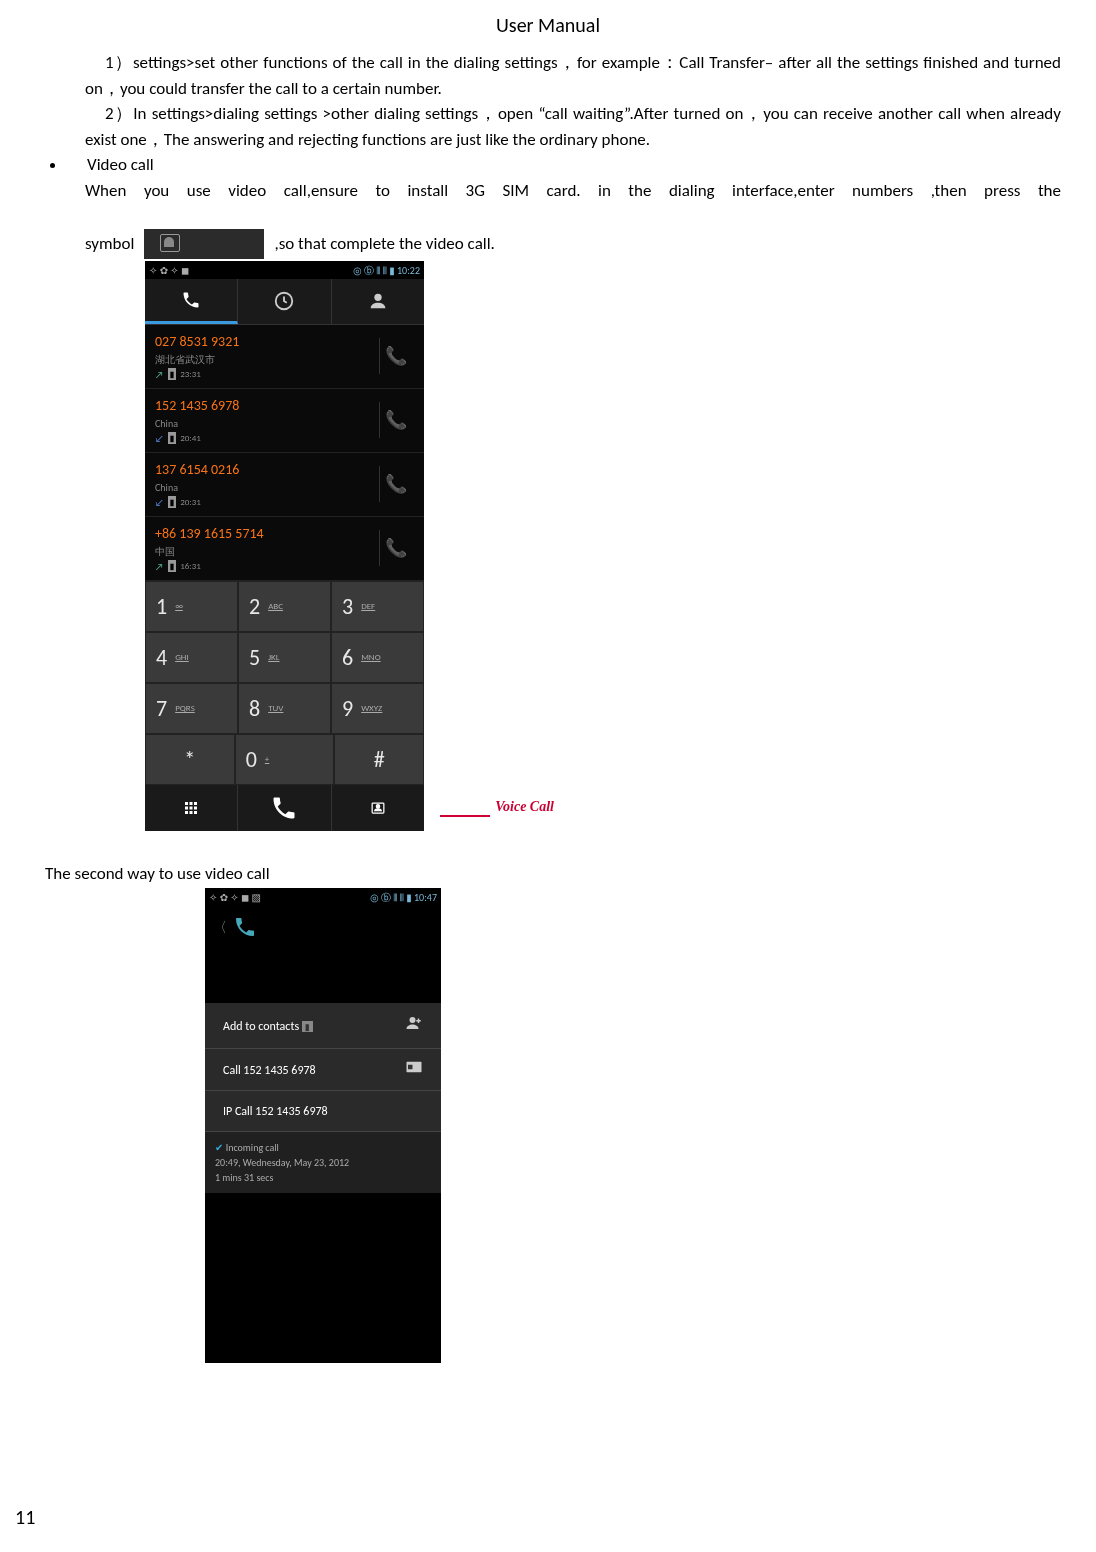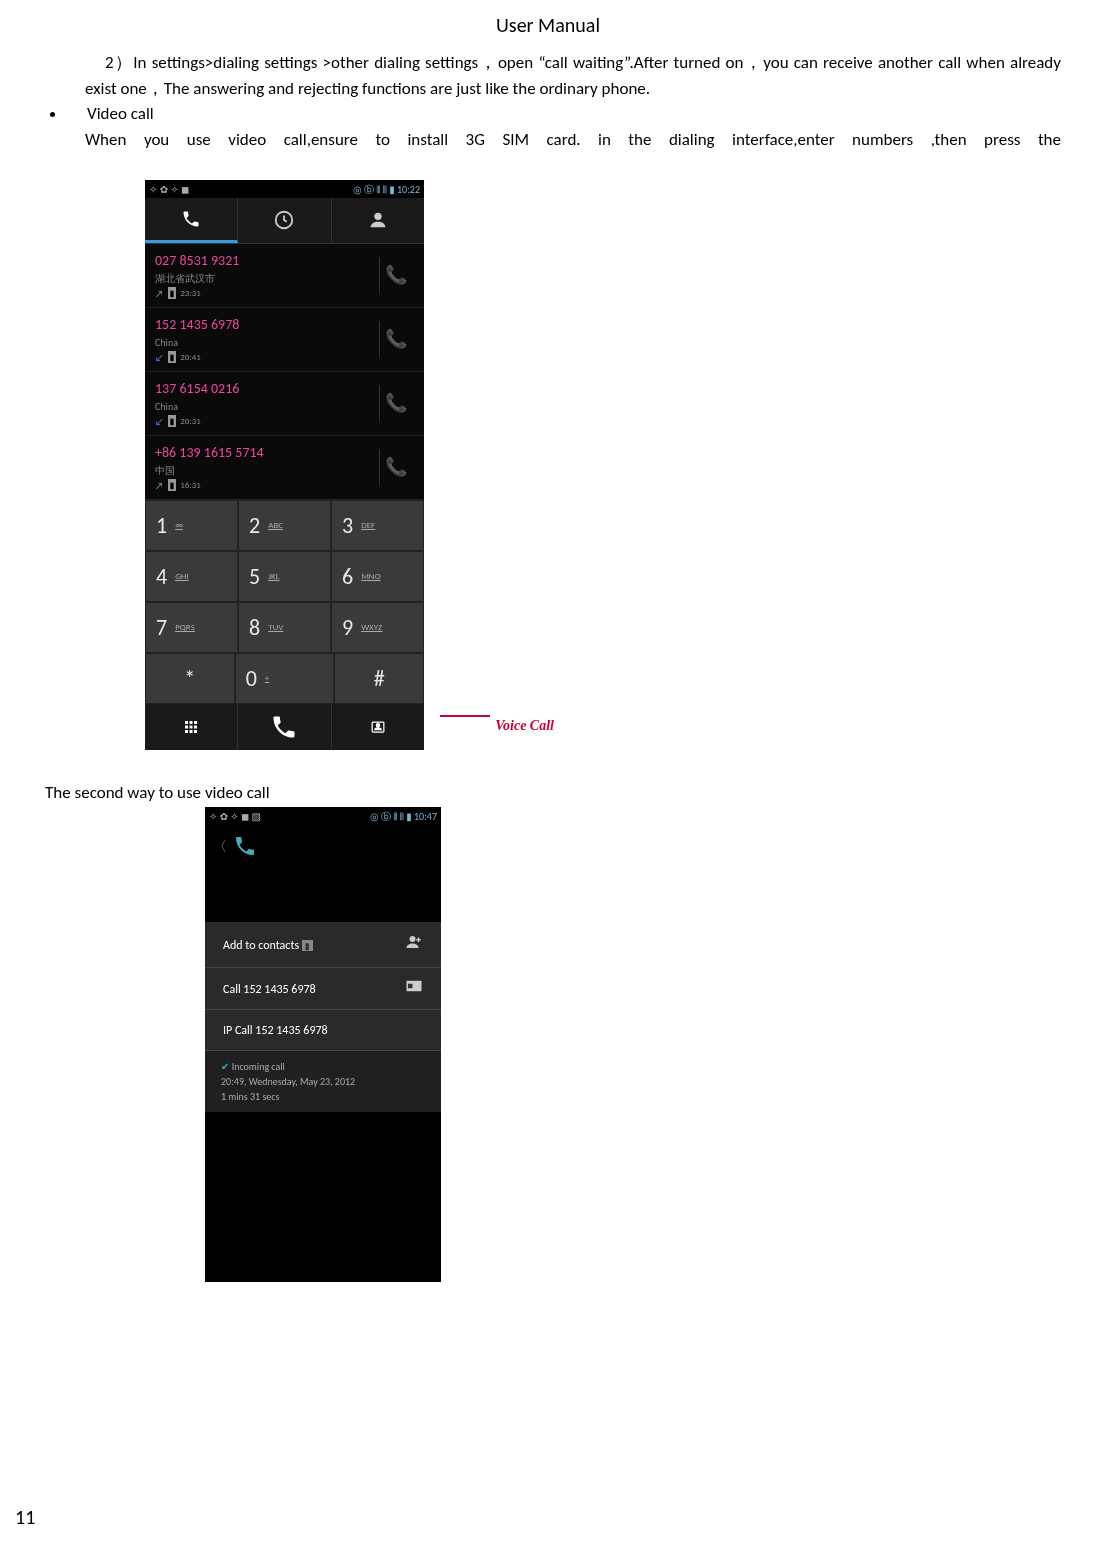--- a/index.html
+++ b/index.html
@@ -127,21 +127,21 @@
       padding: 6px 10px;
       border-bottom: 1px solid #222;
       color: #fff;
       position: relative;
     }
     .call-entry-left {
       flex: 1;
     }
     .call-number {
       font-size: 14px;
-      color: #ec4899;
+      color: #f97316;
     }
     .call-location {
       font-size: 10px;
       color: #888;
     }
     .call-meta {
       font-size: 9px;
       color: #888;
       display: flex;
       align-items: center;
@@ -218,21 +218,21 @@
       font-size: 26px;
     }
     .annotation {
       position: absolute;
       color: #cc0033;
       font-family: Georgia, serif;
       font-style: italic;
       font-weight: bold;
       font-size: 14px;
       display: flex;
-      align-items: flex-start;
+      align-items: flex-end;
     }
     .annotation-line {
       width: 50px;
       height: 2px;
       background: #cc0033;
       margin-right: 5px;
     }
     .section-heading {
       margin-top: 30px;
       font-size: 17px;
@@ -252,21 +252,21 @@
       display: flex;
       height: 42px;
       align-items: center;
       color: #5ab;
       font-size: 24px;
       padding-left: 8px;
       gap: 6px;
     }
     .incoming-block {
       background: #202020;
-      padding: 8px 16px;
+      padding: 8px 10px;
       color: #aaa;
       font-size: 10px;
     }
     .incoming-block .check {
       color: #3ad;
       font-size: 10px;
     }
     .page-number {
       position: fixed;
       bottom: 20px;
@@ -289,29 +289,35 @@
       color: #888;
       font-size: 14px;
     }
   </style>
 </head>
 <body>
 
 <div class="page-header">User    Manual</div>
 
 <div class="content">
+  <div class="indent2">1）settings&gt;set other functions of the call in the dialing settings，for example：Call Transfer– after all the settings finished and turned on，you could transfer the call to a certain number.</div>
   <div class="indent2">2）In settings&gt;dialing settings &gt;other dialing settings，open “call waiting”.After turned on，you can receive another call when already exist one，The answering and rejecting functions are just like the ordinary phone.</div>
 
   <ul>
     <li>
       <span class="video-call-heading">Video call</span>
     </li>
   </ul>
 
   <div class="indent line-justified">When you use video call,ensure to install 3G SIM card. in the dialing interface,enter numbers ,then press the</div>
+  <div class="symbol-line">
+    <span>symbol</span>
+    <span class="symbol-icon"></span>
+    <span>,so that complete the video call.</span>
+  </div>
 
   <div class="screenshot">
     <div class="statusbar">
       <span>✧ ✿ ✧ ◼</span>
       <span class="statusbar-right">◎ ⓑ ⫴ ⫴ ▮ <span>10:22</span></span>
     </div>
     <div class="tabbar">
       <div class="tabbar-item active">
         <svg width="20" height="20" viewBox="0 0 24 24" fill="#fff">
             <path d="M6.6 10.8c1.4 2.8 3.7 5 6.6 6.6l2.2-2.2c.3-.3.7-.4 1-.2 1.1.4 2.3.6 3.6.6.6 0 1 .4 1 1V20c0 .6-.4 1-1 1C10.6 21 3 13.4 3 4c0-.6.4-1 1-1h3.5c.6 0 1 .4 1 1 0 1.2.2 2.4.6 3.6.1.4 0 .8-.3 1l-2.2 2.2z"></path>

